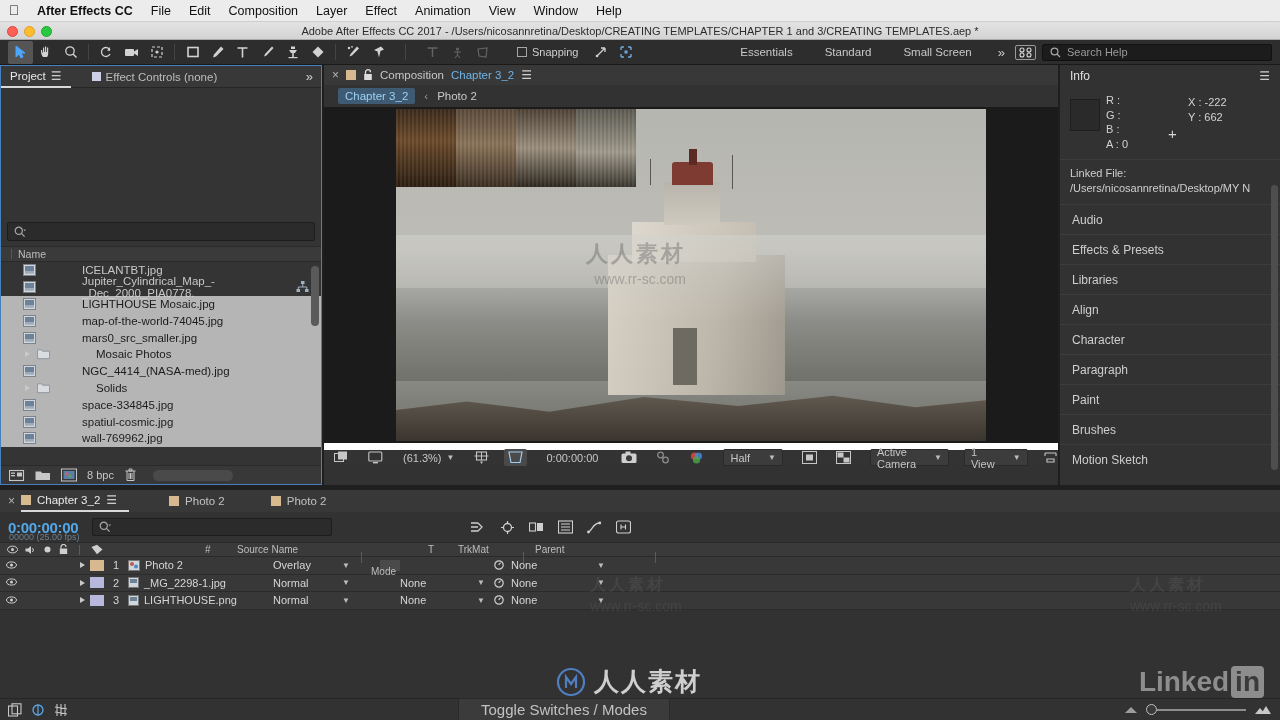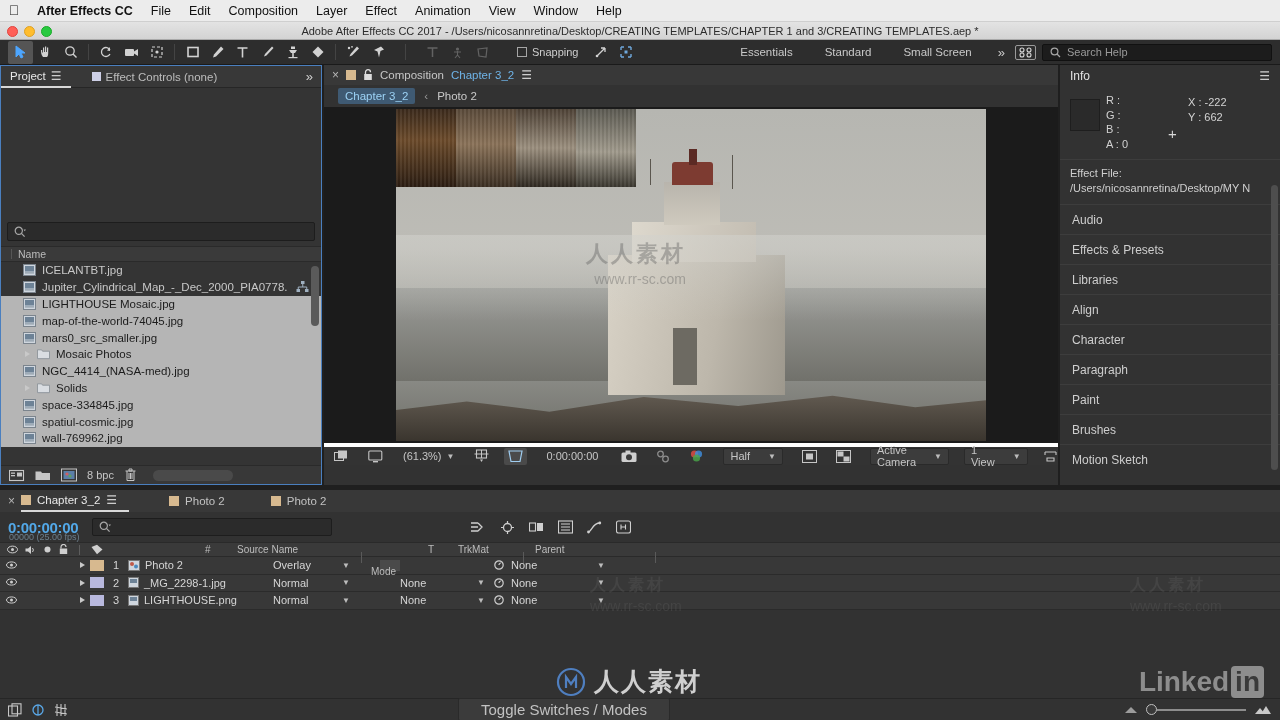--- a/index.html
+++ b/index.html
@@ -81,21 +81,21 @@
     border-radius: 2px; display: flex; align-items: center; padding: 0 6px; color:#9b9b9b;
   }
   .colhead {
     height: 16px; background: #3a3a3a; border-top: 1px solid #2a2a2a; border-bottom: 1px solid #2a2a2a;
     display: flex; align-items: center; font-size: 10.5px; color: #bcbcbc; padding-left: 10px;
   }
   .colhead .divline { width:1px; height:10px; background:#565656; margin-right:6px;}
   .file-list { overflow: hidden; height: 203px; }
   .file-row {
     height: 16.8px; display: flex; align-items: center; font-size: 11.5px;
-    color: #c8c8c8; padding-left: 22px; position: relative;
+    color: #c8c8c8; padding-left: 22px; position: relative; gap: 40px;
   }
   .file-row.hl { background: rgba(214,214,214,.80); color: #1c1c1c; }
   .file-row .tri {
     position: absolute; left: 24px; width: 0; height: 0;
     border-left: 5px solid #c9c9c9; border-top: 3.5px solid transparent; border-bottom: 3.5px solid transparent;
   }
   .file-row.folder { padding-left: 36px; }
   .fico { width: 13px; height: 12px; margin-right: 6px; flex: 0 0 auto; }
   .proj-footer {
     position: absolute; bottom: 0; left: 0; right: 0; height: 19px; background: #383838;
@@ -115,21 +115,21 @@
     font-size: 11.5px; color: #c9c9c9; gap: 9px;
   }
   .crumb-active { background: #3f5a73; color: #9cd2f5; padding: 2px 7px; border-radius:2px; }
   .comp-stage {
     position: relative; height: 336px; background: #1b1b1b;
     display: flex; align-items: center; justify-content: center; overflow: hidden;
   }
   .comp-img { position: relative; width: 590px; height: 332px; overflow:hidden; }
   .comp-bottom {
     height: 22px; background: #333; display: flex; align-items: center; gap: 11px;
-    padding: 0 6px; font-size: 11px; color: #c6c6c6; border-top: 4px solid #ffffff;
+    padding: 0 6px; font-size: 11px; color: #c6c6c6; border-top: 7px solid #ffffff;
   }
   .cbtn { display:flex; align-items:center; justify-content:center; height:17px; padding: 0 4px;}
   .cbtn.act { background: #4a4a4a; border-radius:2px; }
   .csel { display: flex; align-items: center; gap: 5px; padding: 0 5px; }
   .cdd { background: #3c3c3c; border: 1px solid #2a2a2a; border-radius: 2px;
          height: 17px; display: flex; align-items: center; padding: 0 6px; gap: 18px; }
   .chev { font-size: 8px; color: #bcbcbc; }
 
   
   #right-panel { left: 1060px; top: 65px; width: 220px; height: 420px; background: #323232; }
@@ -687,21 +687,21 @@
       <div class="plus">+</div>
       <div class="xy">
         <div><span>X :</span>
              <span>-222</span></div>
         <div><span>Y :</span>
              <span>662</span></div>
       </div>
     </div>
 
     <div class="addfile">
-      <div>Effect File:</div>
+      <div>Linked File:</div>
       <div>/Users/nicosannretina/Desktop/MY N</div>
     </div>
 
     <div id="right-rows">
         <div class="rp-row">
           <span>Audio</span>
         </div>
         <div class="rp-row">
           <span>Effects &amp; Presets</span>
         </div>

